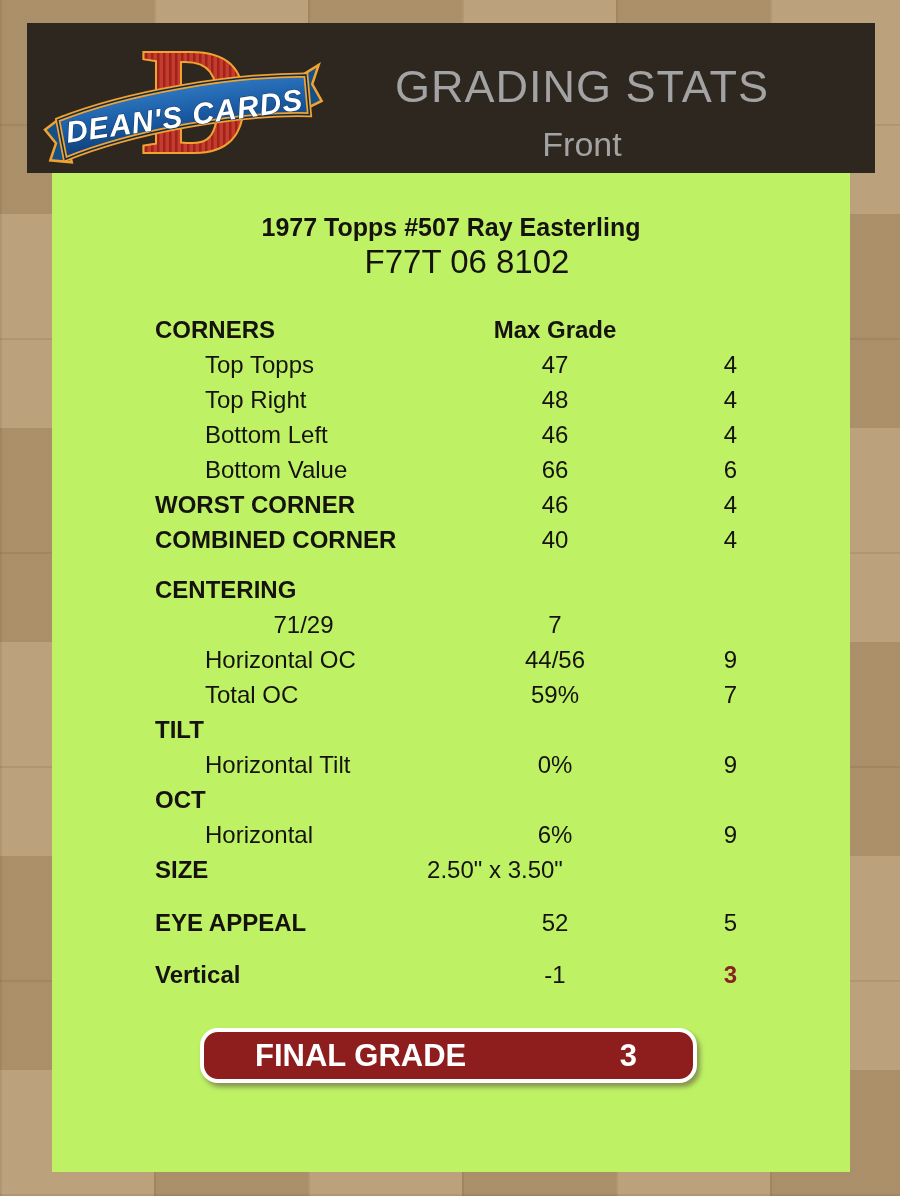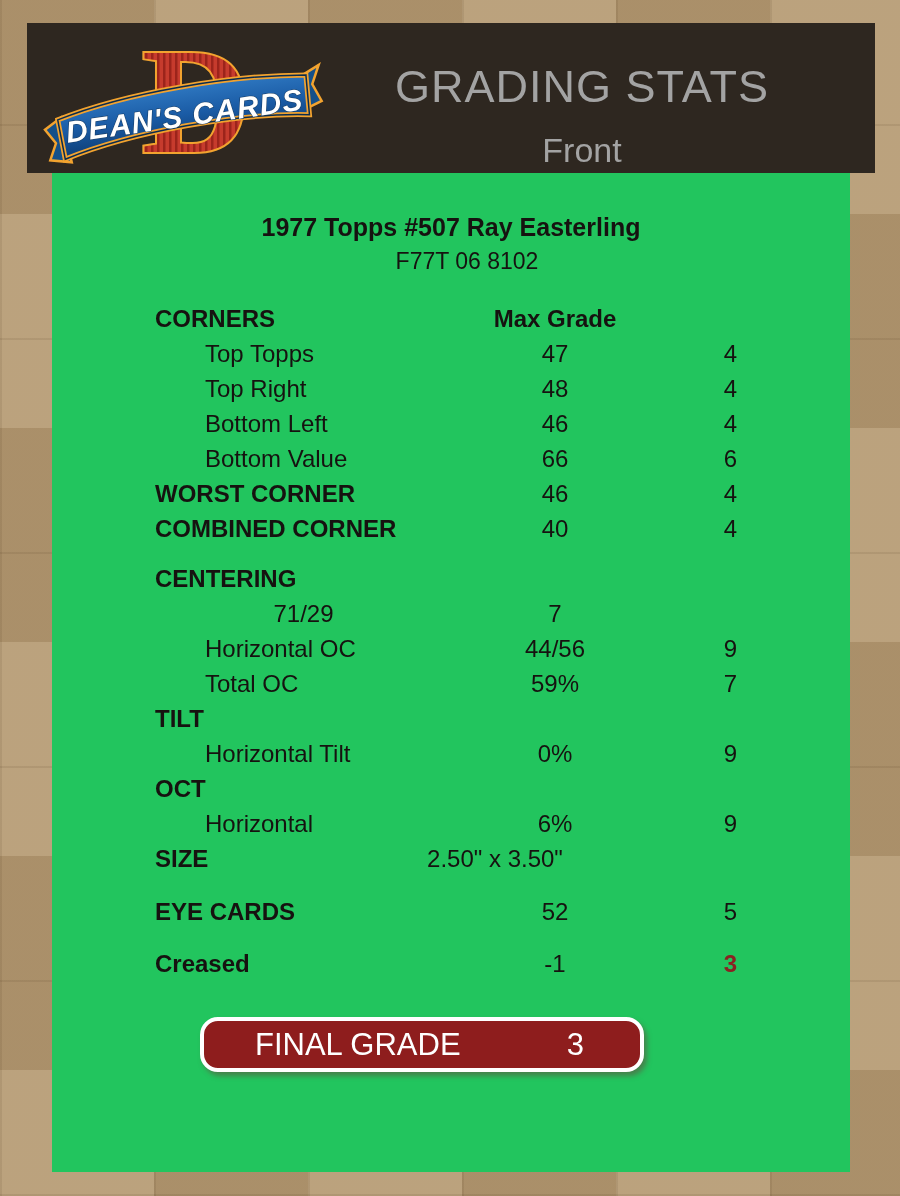--- a/index.html
+++ b/index.html
@@ -18,54 +18,54 @@
   }
 
   
   .header-bar {
     position:absolute; left:27px; top:23px; width:848px; height:150px;
     background:#2e2720;
   }
   .logo { position:absolute; left:16px; top:5px; width:286px; height:140px; }
   .header-titles { position:absolute; left:310px; top:0; width:490px; height:150px; text-align:center; color:#a3a3a3; }
   .header-title { position:absolute; left:0; right:0; top:40px; font-size:45px; line-height:48px; letter-spacing:1px; font-weight:400; }
-  .header-subtitle { position:absolute; left:0; right:0; top:108px; font-size:34px; line-height:38px; font-weight:400; }
+  .header-subtitle { position:absolute; left:0; right:0; top:102px; font-size:34px; line-height:38px; font-weight:400; }
 
   
   .panel {
     position:absolute; left:52px; top:173px; width:798px; height:999px;
-    background:#22c55e;
+    background:#bef264;
   }
   .card-title { margin-top:38px; text-align:center; font-size:25px; font-weight:bold; line-height:33px; }
-  .card-serial { text-align:center; font-size:23px; line-height:35px;padding-left:32px; }
-
-  
-  .grading-table { margin-top:22px; }
+  .card-serial { text-align:center; font-size:33px; line-height:35px;padding-left:32px; }
+
+  
+  .grading-table { margin-top:33px; }
   .trow {
     display:grid; grid-template-columns:297px 206px 145px;
     padding-left:103px; height:35px; line-height:35px; font-size:24px;
   }
   .cell-value, .cell-max { text-align:center; }
   .trow.header-row .cell-label,
   .trow.header-row .cell-value,
   .trow.header-row .cell-max { font-weight:bold; }
   .trow.section .cell-label { font-weight:bold; }
   .trow.sub .cell-label { padding-left:50px; }
   .gap-lg { margin-top:15px; }
   .gap-md { margin-top:18px; }
   .gap-sm { margin-top:17px; }
   .max-red { color:#8a2222; font-weight:bold; }
   .row-size .cell-value { position:relative; left:-60px; white-space:nowrap; }
 
   
   .final-grade {
-    position:relative; margin:36px 0 0 148px; width:444px; height:55px;
+    position:relative; margin:36px 0 0 148px; width:497px; height:55px;
     background:#8e1d1d; border:4px solid #ffffff; border-radius:18px;
     box-shadow:3px 4px 5px rgba(95,85,65,0.6);
-    color:#ffffff; font-size:31px; font-weight:normal; line-height:47px;
+    color:#ffffff; font-size:31px; font-weight:bold; line-height:47px;
     cursor:pointer;
   }
   .fg-label { position:absolute; left:51px; }
   .fg-value { position:absolute; right:56px; }
 </style>
 </head>
 <body>
 
 <div class="header-bar">
   <div class="logo">
@@ -177,26 +177,26 @@
       <span class="cell-value">6%</span>
       <span class="cell-max">9</span>
     </div>
     <div class="trow section row-size">
       <span class="cell-label">SIZE</span>
       <span class="cell-value">2.50" x 3.50"</span>
       <span class="cell-max"></span>
     </div>
 
     <div class="trow section gap-md">
-      <span class="cell-label">EYE CARDS</span>
+      <span class="cell-label">EYE APPEAL</span>
       <span class="cell-value">52</span>
       <span class="cell-max">5</span>
     </div>
     <div class="trow section gap-sm">
-      <span class="cell-label">Creased</span>
+      <span class="cell-label">Vertical</span>
       <span class="cell-value">-1</span>
       <span class="cell-max max-red">3</span>
     </div>
   </div>
 
   <div class="final-grade">
     <span class="fg-label">FINAL GRADE</span>
     <span class="fg-value">3</span>
   </div>
 </div>

